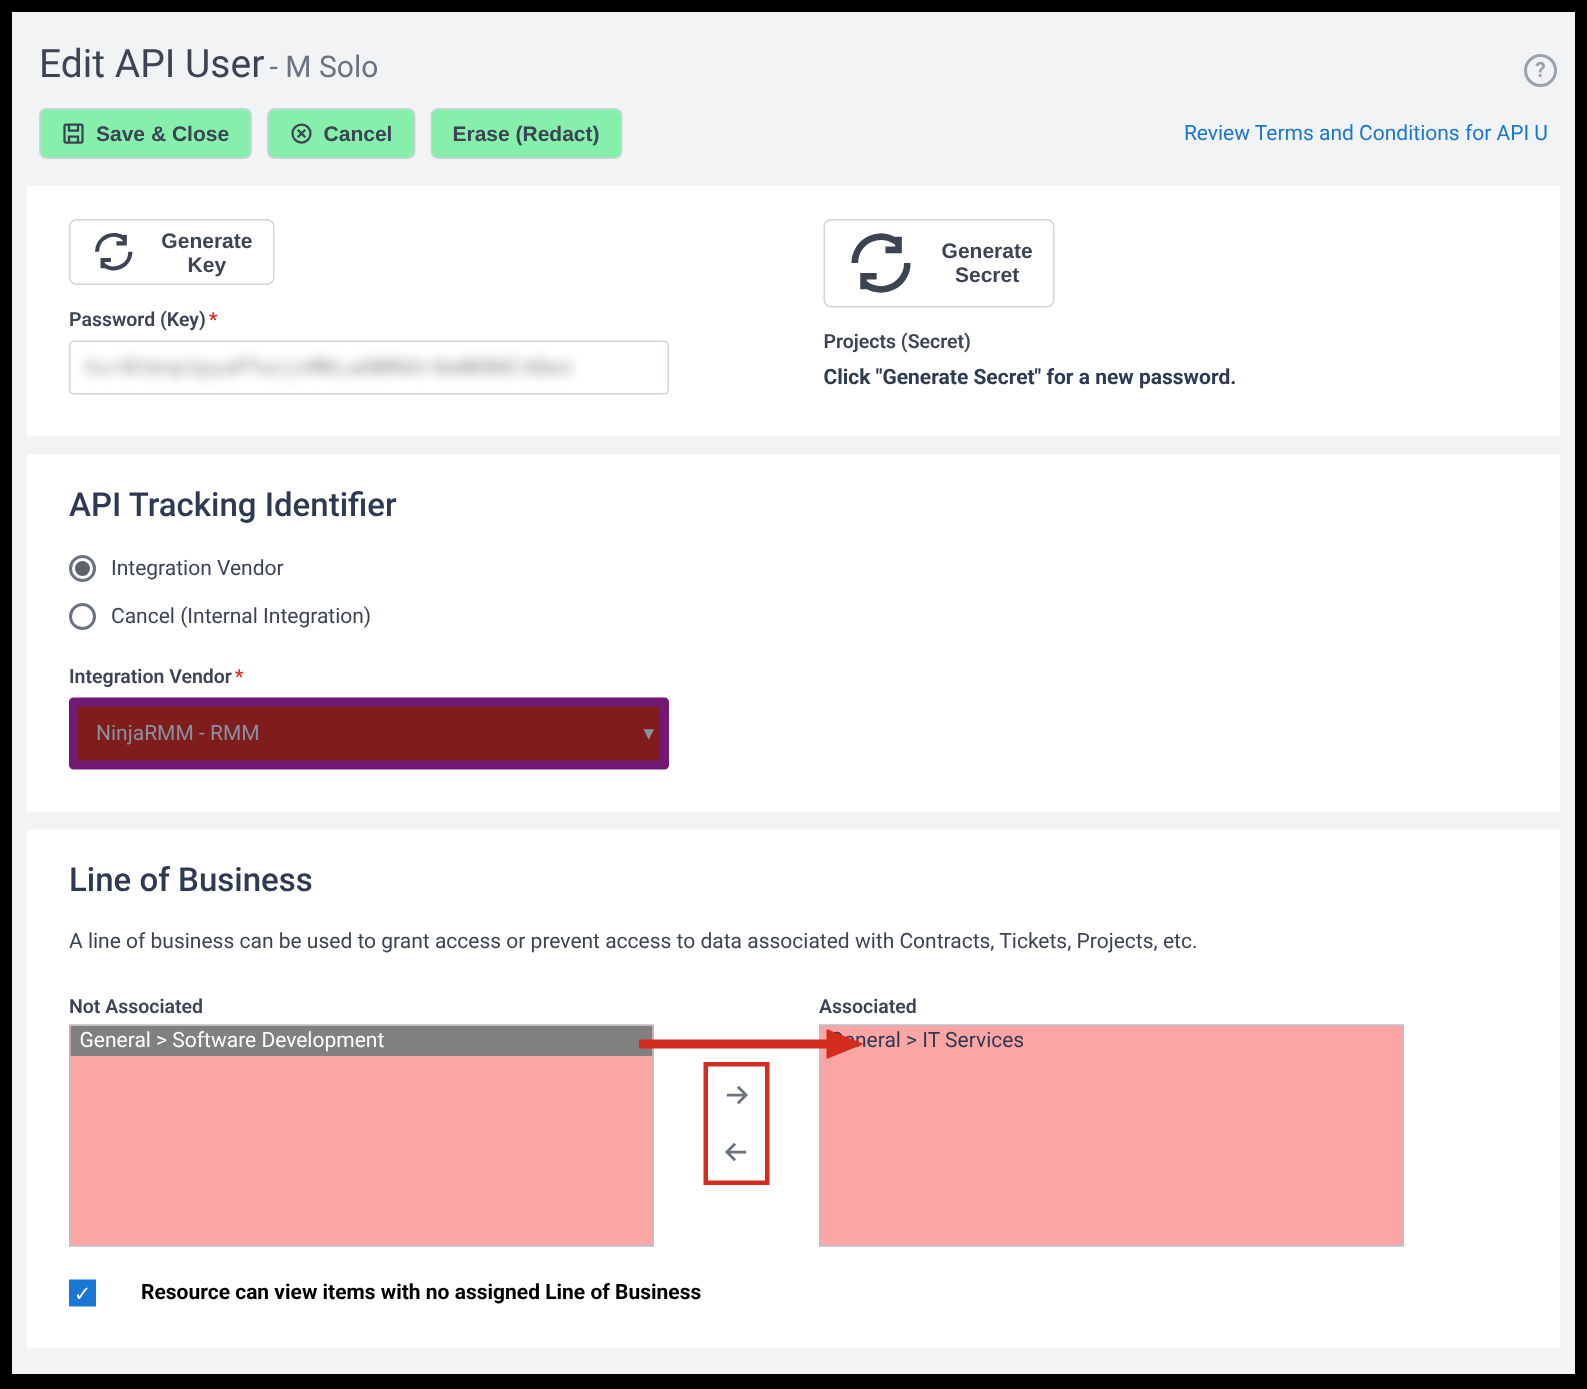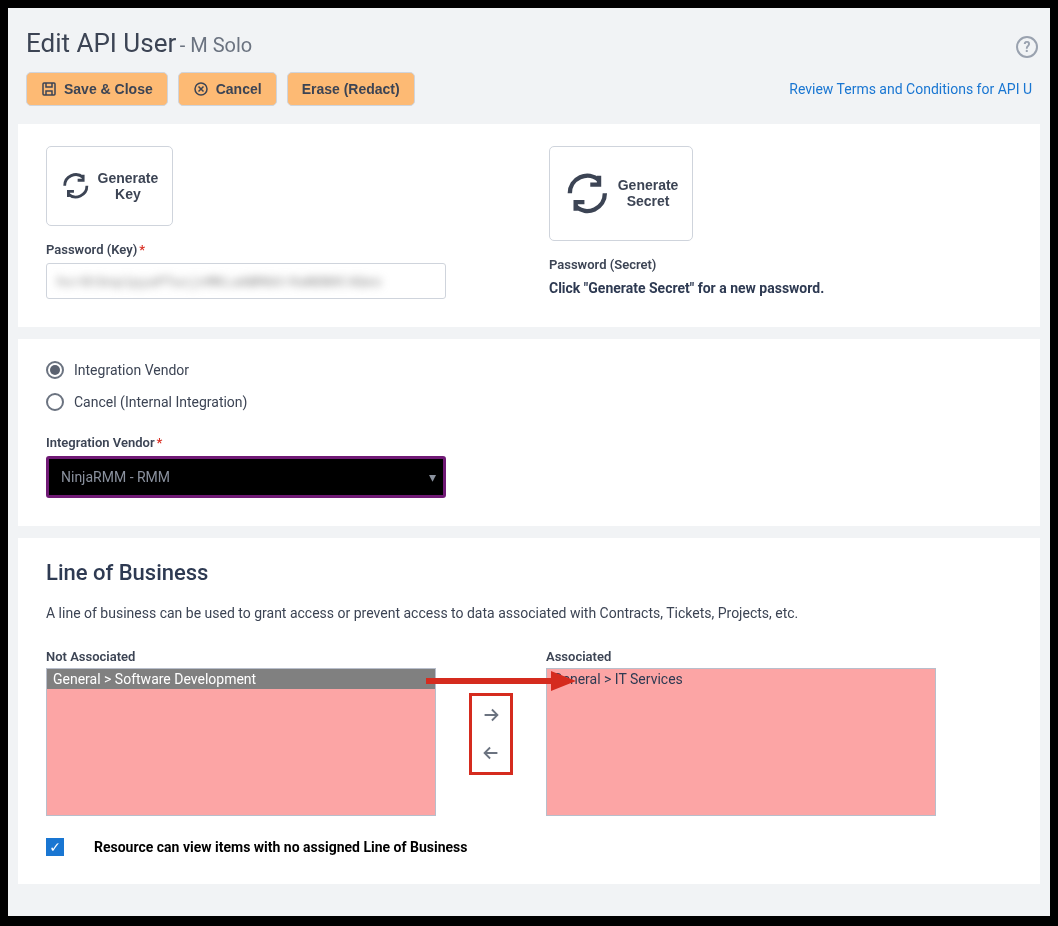--- a/index.html
+++ b/index.html
@@ -46,21 +46,21 @@
     font-size: 14px;
     margin-right: -6px;
   }
   .toolbar {
     display: flex;
     align-items: center;
     gap: 10px;
     padding: 14px 18px 18px 18px;
   }
   .btn {
-    background: #fdba74;
+    background: #86efac;
     border: 1px solid #cfd4dc;
     border-radius: 5px;
     padding: 8px 14px;
     font-size: 14px;
     font-weight: 600;
     color: #3c4454;
     display: inline-flex;
     align-items: center;
     gap: 7px;
     cursor: pointer;
@@ -80,27 +80,27 @@
   .card.first { margin-top: 0; }
   .two-col {
     display: flex;
     gap: 40px;
   }
   .col { flex: 1; min-width: 0; }
   .btn-sm {
     background: #fff;
     border: 1px solid #cfd4dc;
     border-radius: 5px;
-    padding: 23px 14px;
+    padding: 5px 14px;
     font-size: 14px;
     font-weight: 600;
     color: #3c4454;
     display: inline-flex;
     align-items: center;
-    gap: 7px;
+    gap: 17px;
     cursor: pointer;
     margin-bottom: 16px;
   }
   .label {
     font-size: 13px;
     font-weight: 600;
     color: #3c4454;
     margin-bottom: 6px;
     display: block;
   }
@@ -153,22 +153,22 @@
     background: #5b6270;
     border-radius: 50%;
   }
   .radio-label { font-size: 14px; color: #3c4454; }
   .select-wrap {
     position: relative;
     width: 400px;
   }
   .select {
     width: 100%;
-    border: 3px solid #701a75;
-    background: #000000;
+    border: 6px solid #701a75;
+    background: #7f1d1d;
     color: #8a919e;
     border-radius: 3px;
     padding: 10px 32px 10px 12px;
     font-size: 14px;
     appearance: none;
     cursor: pointer;
   }
   .select-caret {
     position: absolute;
     right: 10px; top: 50%;
@@ -318,27 +318,28 @@
         </div>
       </div>
       <div class="col">
         <button class="btn-sm">
           <svg viewBox="0 0 16 16" fill="none" stroke="#3c4454" stroke-width="1.5">
               <path d="M2 8a6 6 0 0 1 10-4.5M14 8a6 6 0 0 1-10 4.5"></path>
               <path d="M12 2v3h-3M4 14v-3h3"></path>
             </svg>
           <span>Generate Secret</span>
         </button>
-        <label class="label">Password (Secret)</label>
+        <label class="label">Projects (Secret)</label>
         <div class="pwd-note">Click "Generate Secret" for a new password.</div>
       </div>
     </div>
   </div>
 
   <div class="card">
+    <div class="section-title">API Tracking Identifier</div>
     <div class="radio-row">
       <div class="radio checked"></div>
       <span class="radio-label">Integration Vendor</span>
     </div>
     <div class="radio-row">
       <div class="radio"></div>
       <span class="radio-label">Cancel (Internal Integration)</span>
     </div>
     <div style="height:10px"></div>
     <label class="label">

